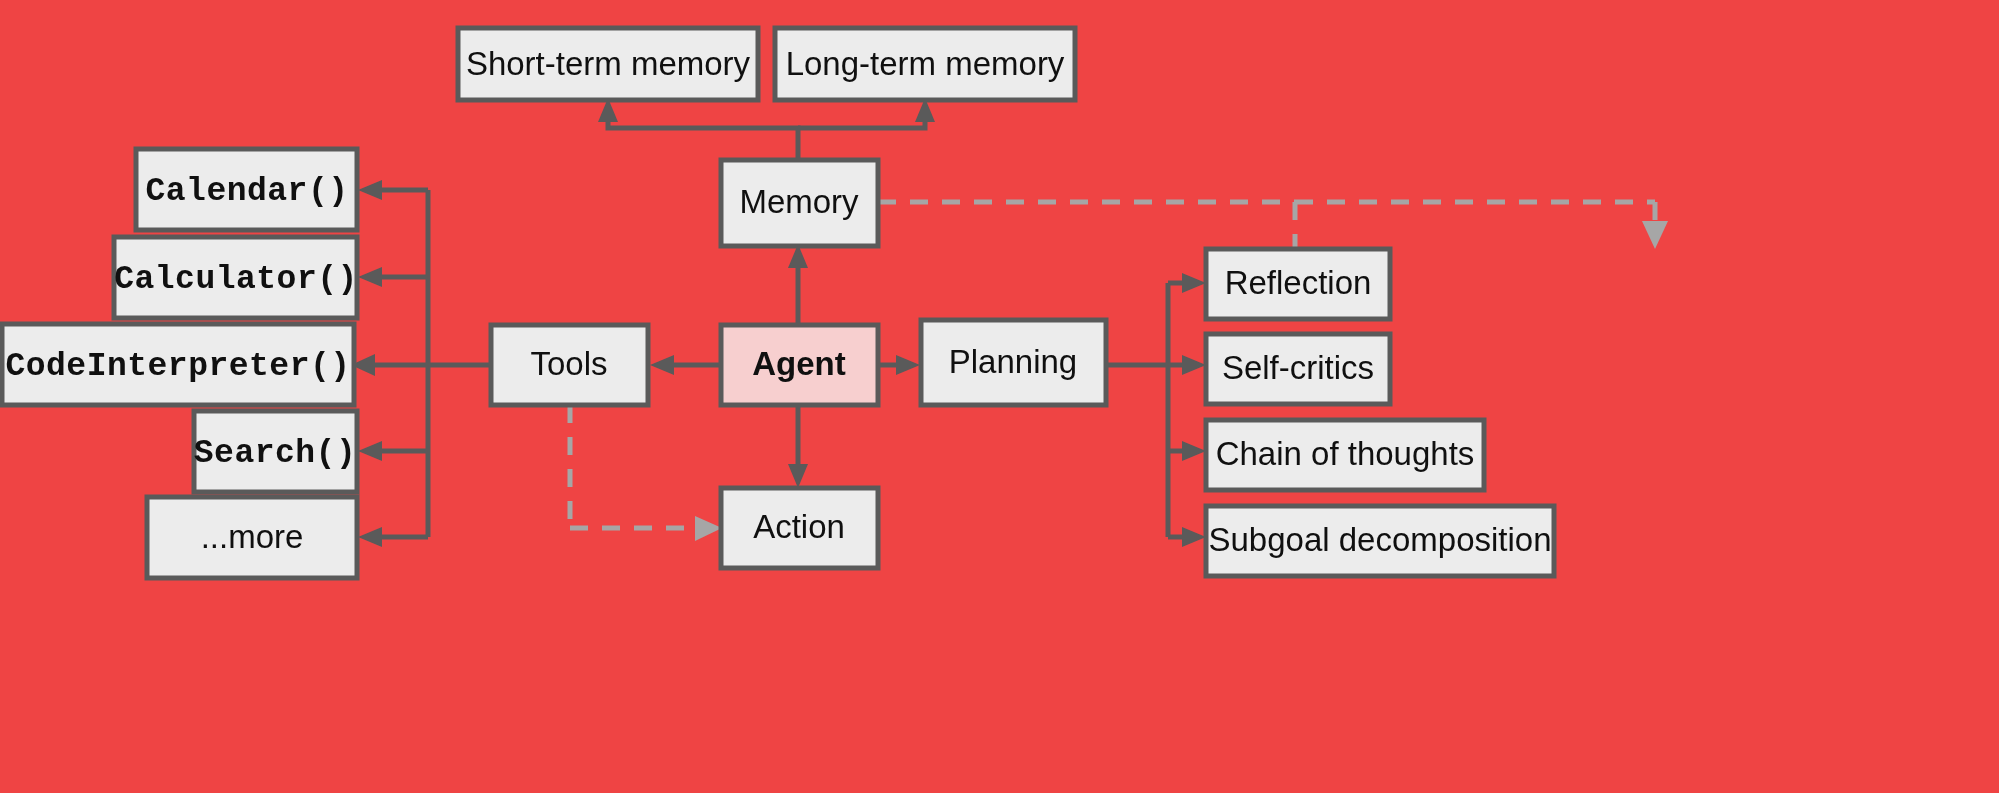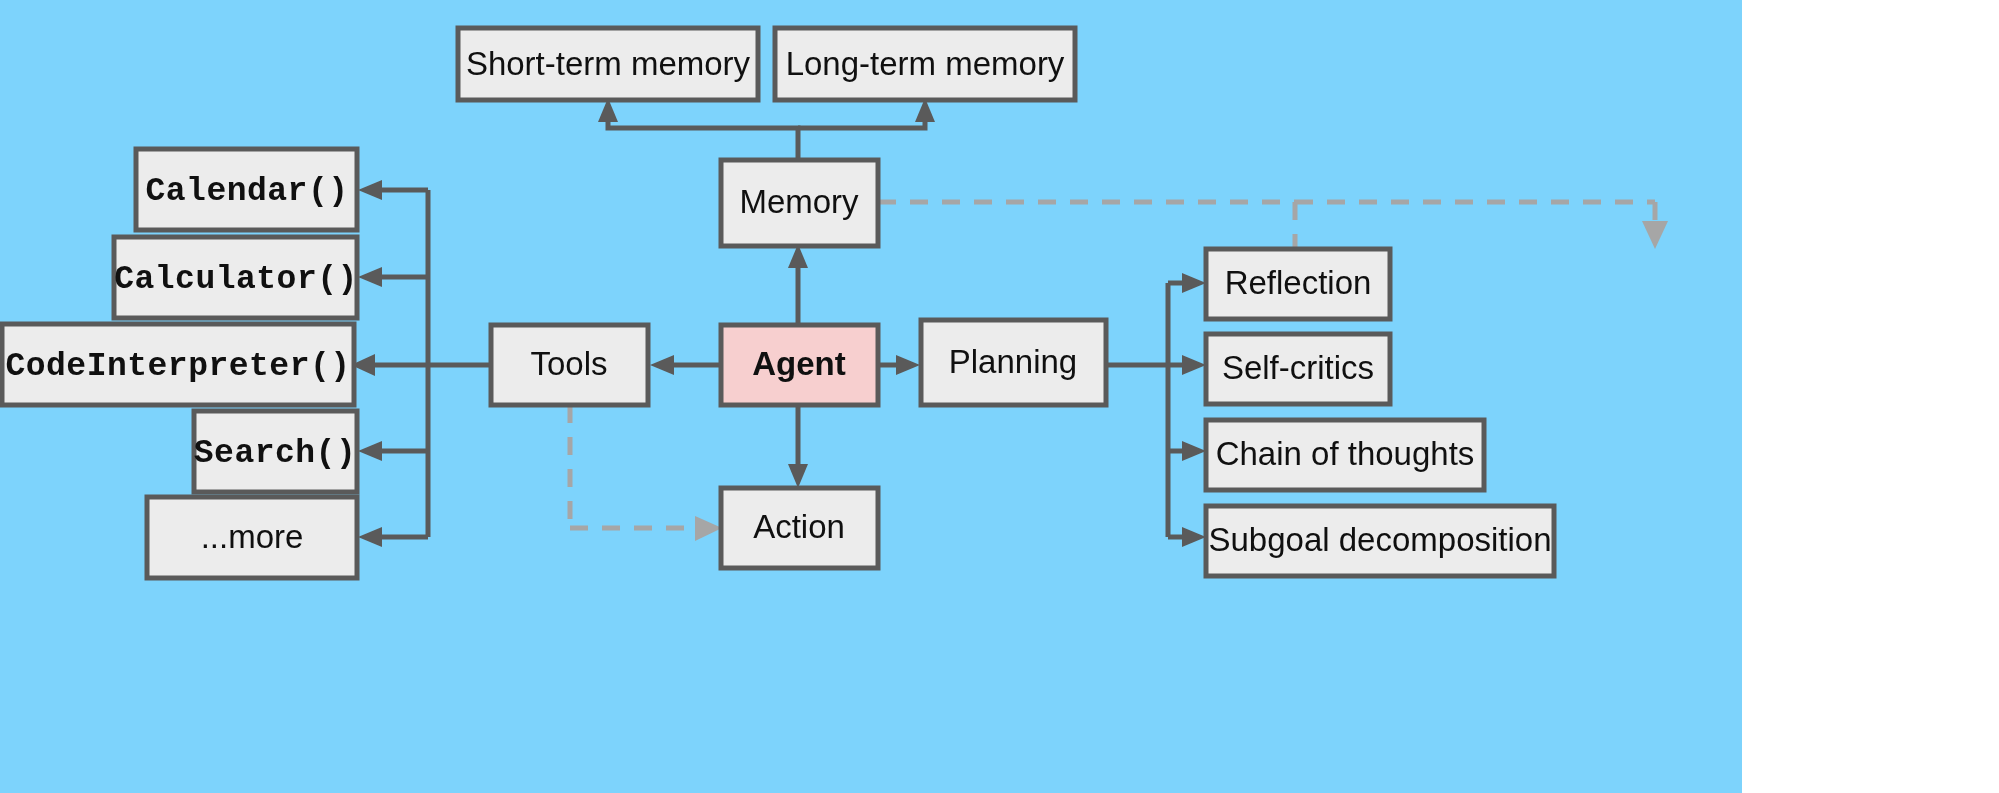--- a/index.html
+++ b/index.html
@@ -8,23 +8,23 @@
     background: #ffffff;
   }
   body {
     width: 1999px;
     height: 793px;
     font-family: "Liberation Sans", sans-serif;
     overflow: hidden;
   }
   #diagram-root {
     position: relative;
-    width: 1742px;
+    width: 1999px;
     height: 793px;
-    background: #7dd3fc;
+    background: #ef4444;
   }
   svg#diagram-svg {
     position: absolute;
     top: 0;
     left: 0;
     width: 1999px;
     height: 793px;
     display: block;
   }
   .node-rect {

